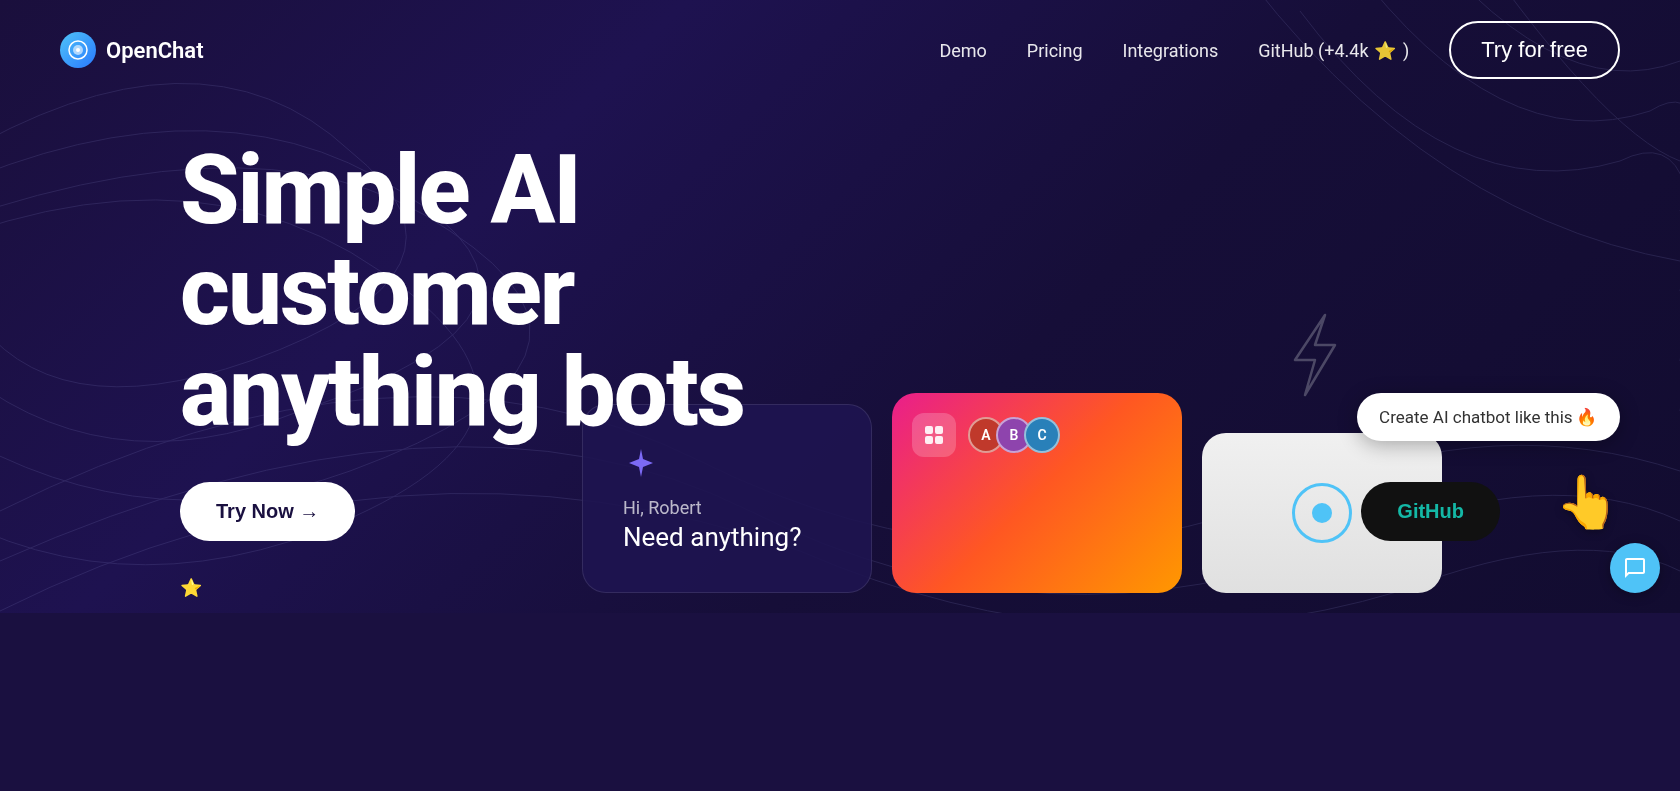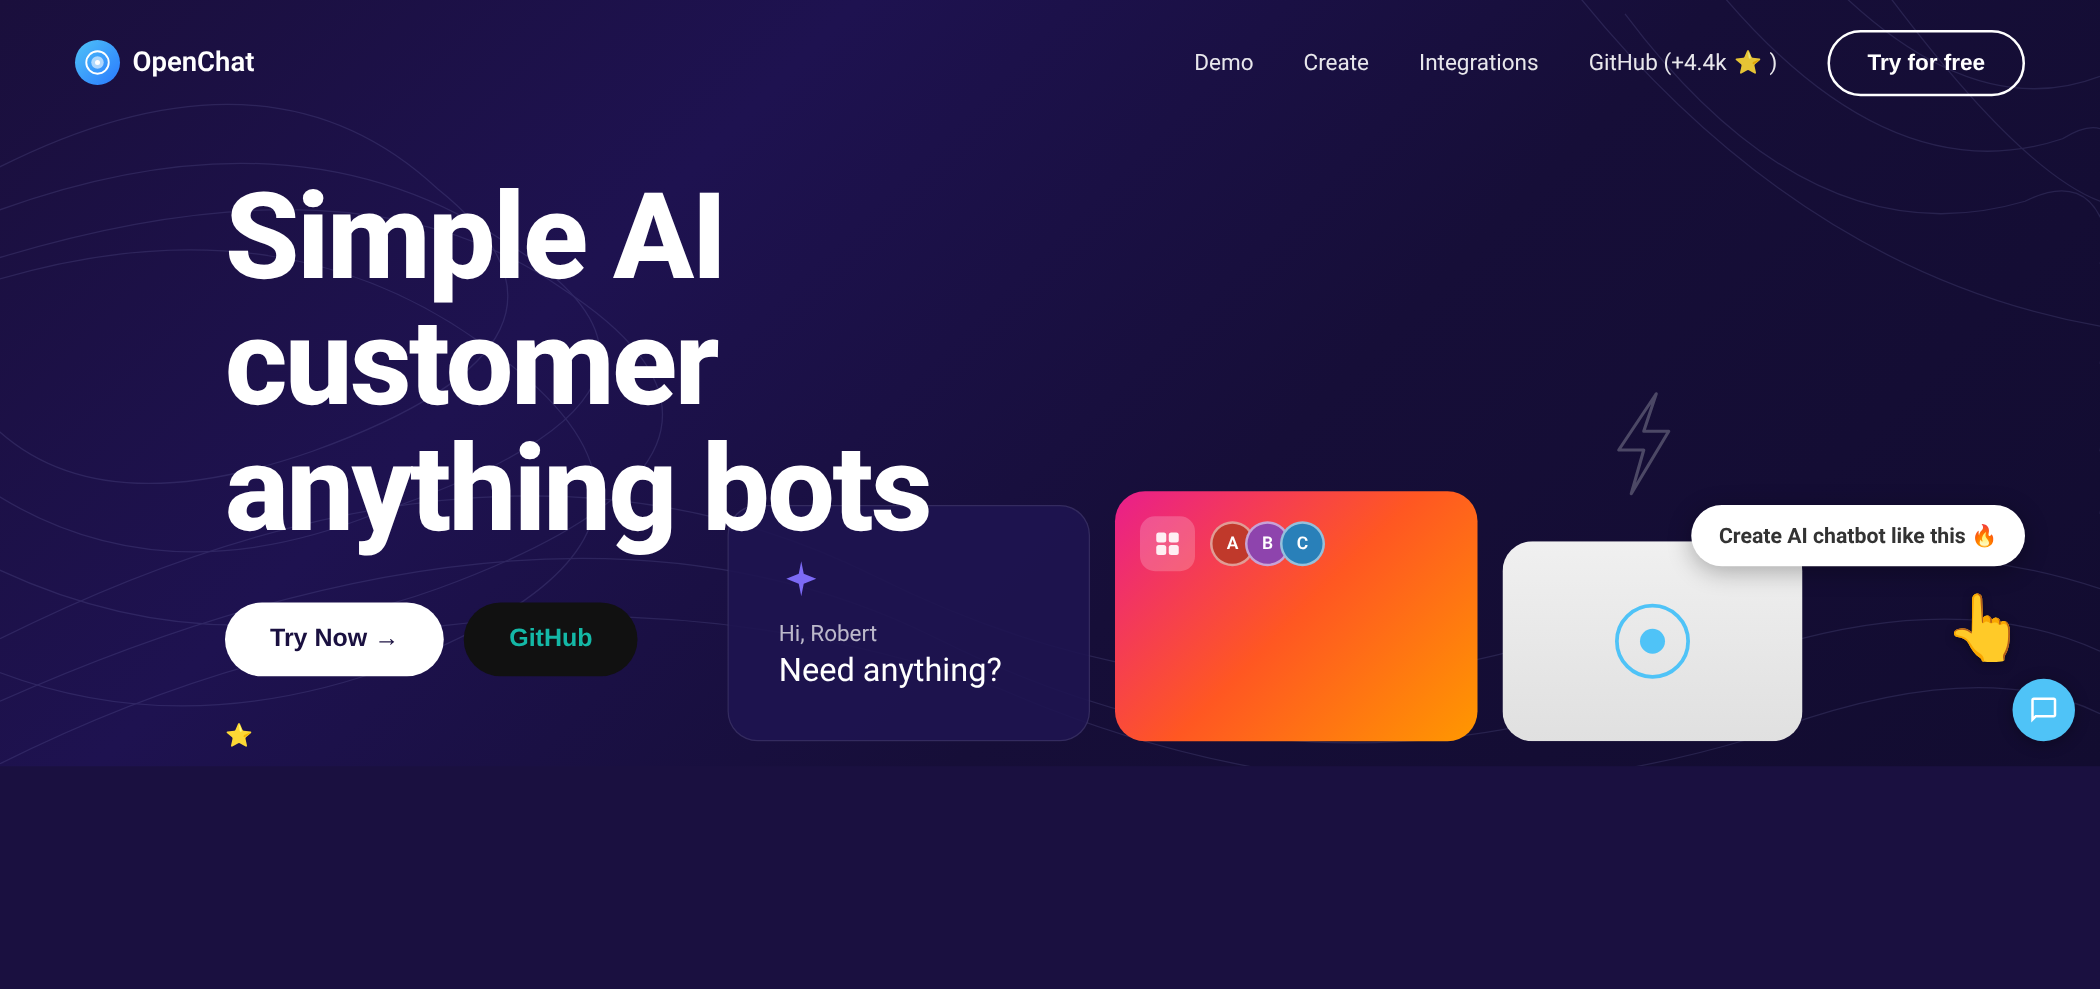--- a/index.html
+++ b/index.html
@@ -91,22 +91,22 @@
     .star-icon {
       color: #ffc107;
     }
 
     .try-free-btn {
       border: 2px solid white;
       border-radius: 50px;
       padding: 14px 30px;
       color: white;
       background: transparent;
-      font-size: 18px;
-      font-weight: 700;
+      font-size: 22px;
+      font-weight: 400;
       cursor: pointer;
       transition: background 0.2s;
     }
 
     
     .hero-content {
       position: relative;
       z-index: 10;
       padding: 40px 180px 0 180px;
     }
@@ -118,20 +118,21 @@
       line-height: 1.05;
       letter-spacing: -2px;
       max-width: 700px;
       margin-bottom: 40px;
     }
 
     .cta-buttons {
       display: flex;
       gap: 16px;
       margin-bottom: 36px;
+      justify-content: space-between;
     }
 
     .try-now-btn {
       background: white;
       color: #1a1040;
       border: none;
       border-radius: 50px;
       padding: 18px 36px;
       font-size: 20px;
       font-weight: 600;
@@ -277,28 +278,28 @@
       width: 240px;
       height: 160px;
       margin-bottom: 20px;
       overflow: hidden;
       position: relative;
     }
 
     
     .chatbot-tooltip {
       position: absolute;
-      bottom: 160px;
+      bottom: 172px;
       right: 60px;
       z-index: 20;
       background: white;
       border-radius: 50px;
       padding: 14px 22px;
       font-size: 17px;
-      font-weight: 700;
+      font-weight: 400;
       color: #333;
       display: flex;
       align-items: flex-start;
       gap: 6px;
       box-shadow: 0 4px 20px rgba(0,0,0,0.3);
     }
 
     
     .cursor-hand {
       position: absolute;
@@ -360,21 +361,21 @@
           <circle cx="11" cy="11" r="9" fill="none" stroke="white" stroke-width="1.5"></circle>
           <circle cx="11" cy="11" r="5" fill="white" opacity="0.6"></circle>
           <circle cx="11" cy="11" r="2" fill="white"></circle>
         </svg>
       </div>
       <span class="logo-text">OpenChat</span>
     </div>
 
     <div class="nav-links">
       <a class="nav-link">Demo</a>
-      <a class="nav-link">Create</a>
+      <a class="nav-link">Pricing</a>
       <a class="nav-link">Integrations</a>
       <a class="nav-link github-link">
         <span>GitHub (+4.4k</span>
         <span class="star-icon">⭐</span>
         <span>)</span>
       </a>
       <button class="try-free-btn">Try for free</button>
     </div>
   </nav>
 

